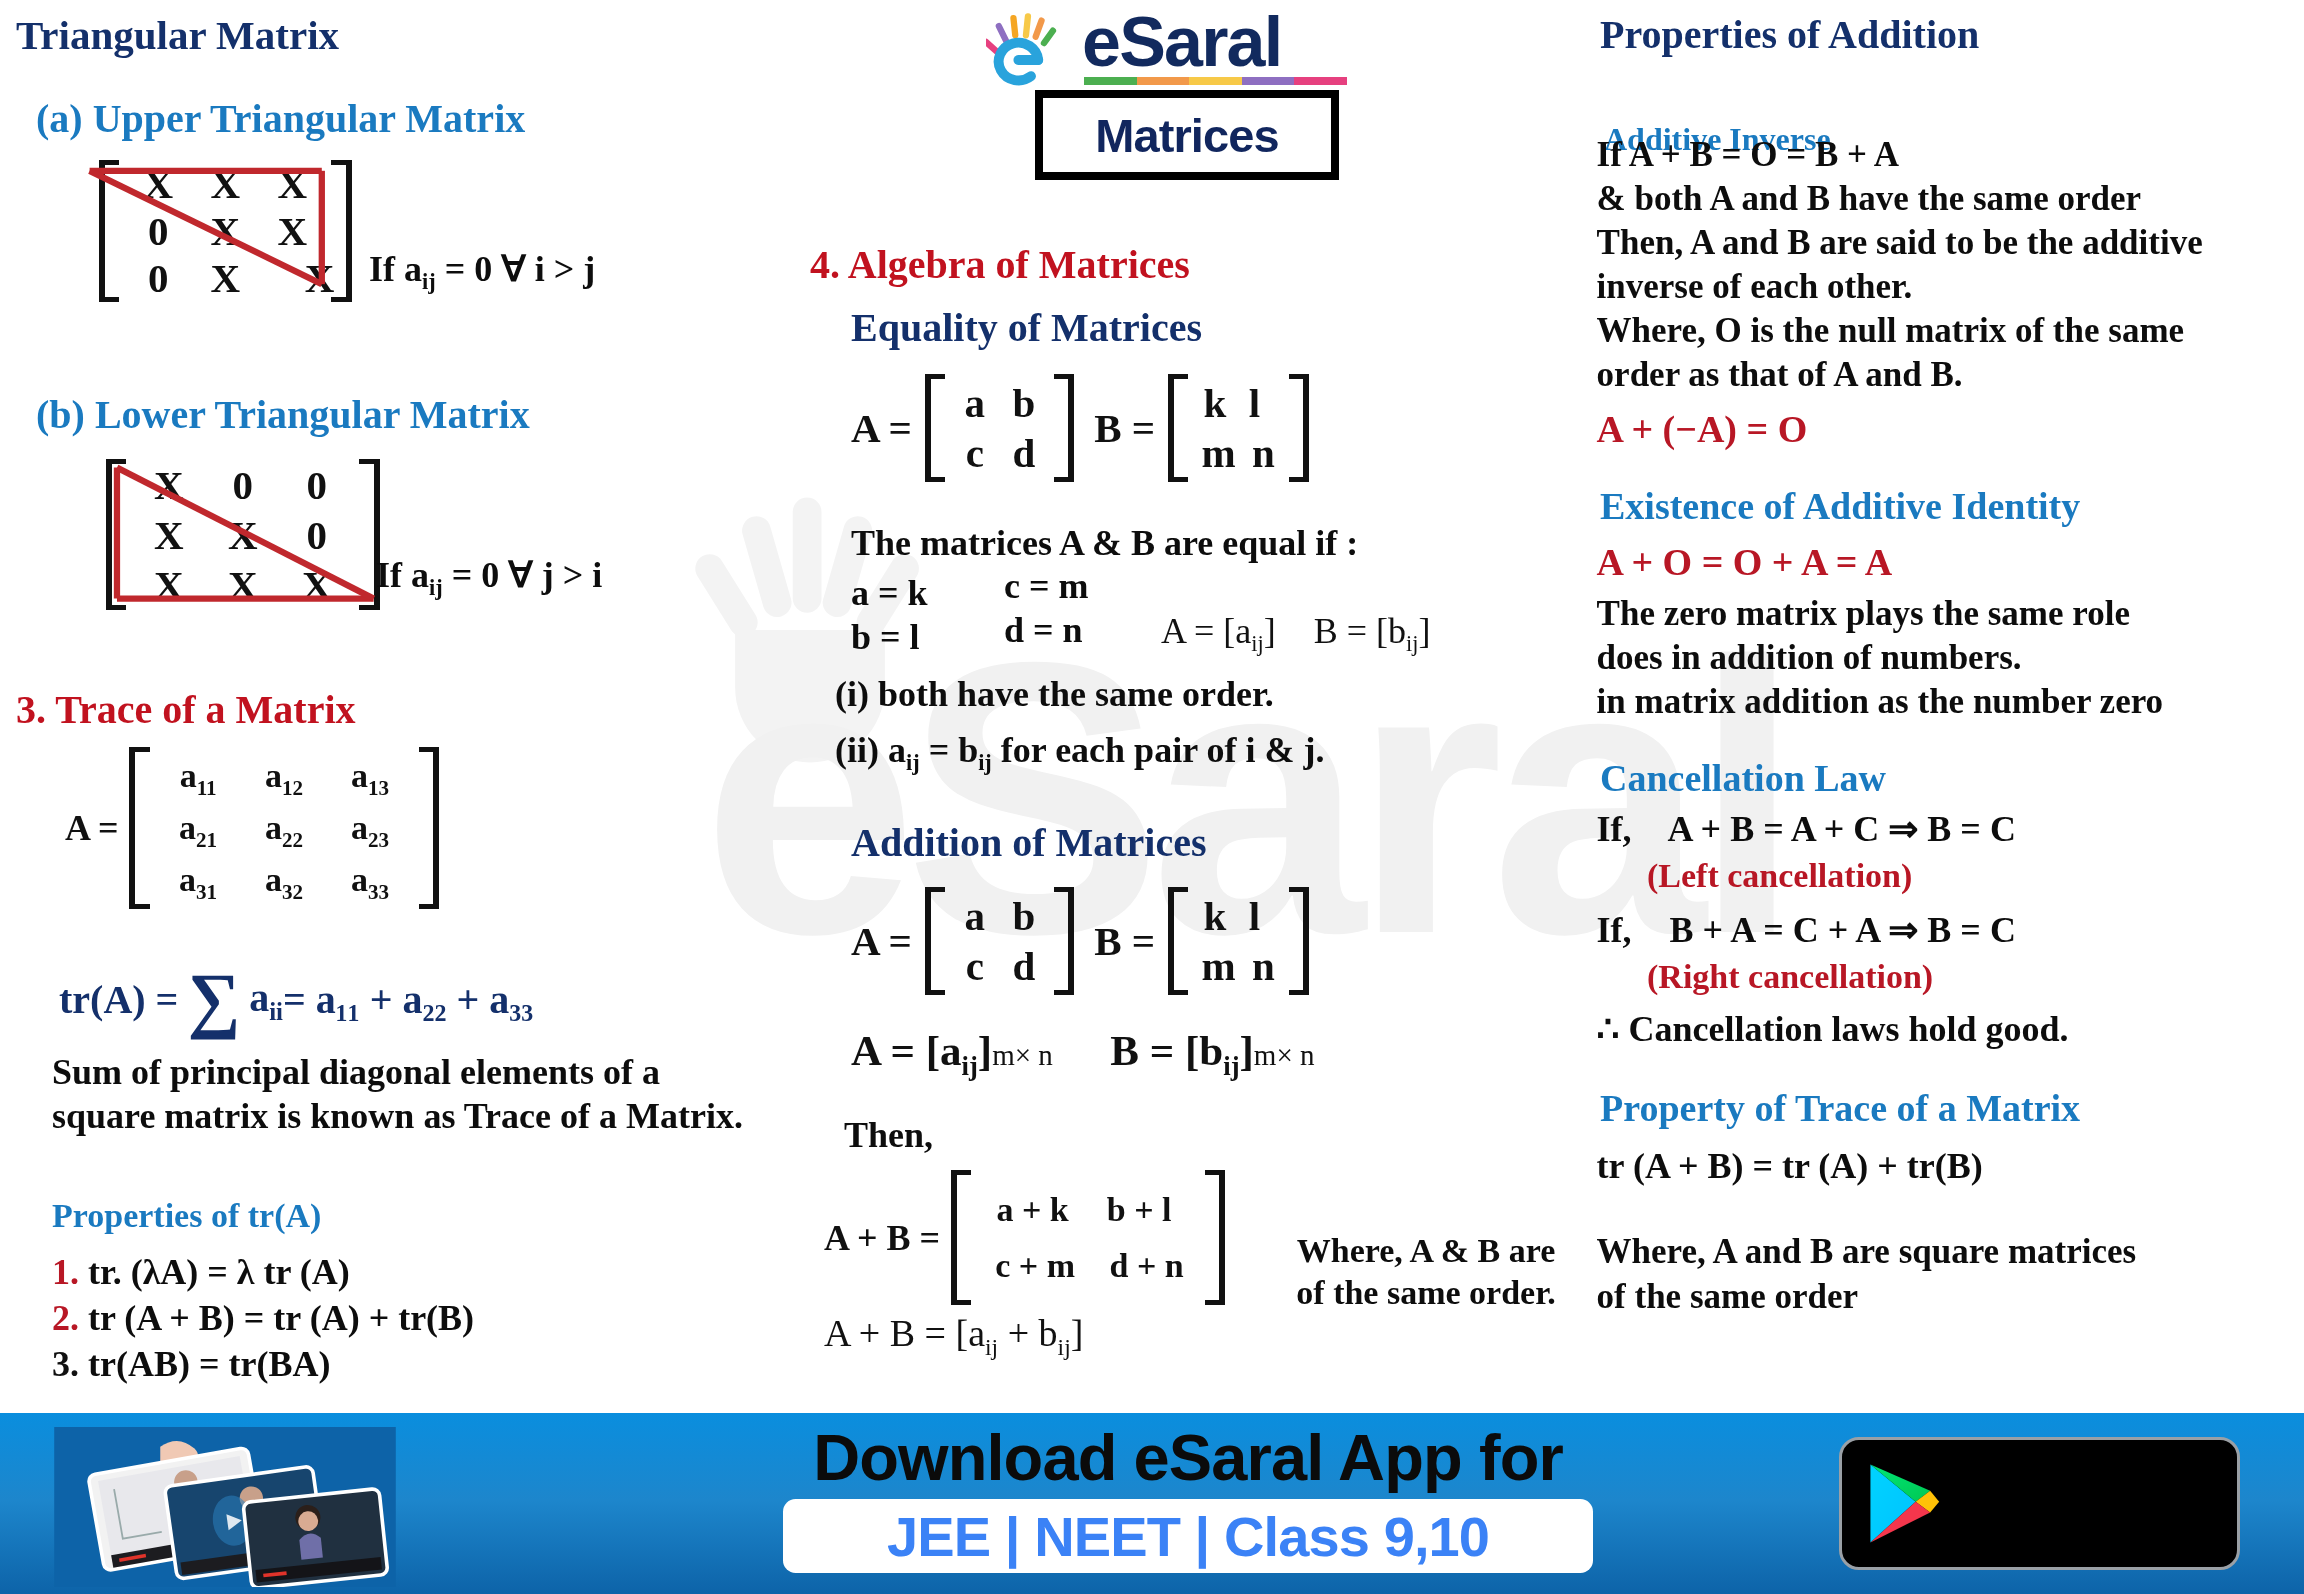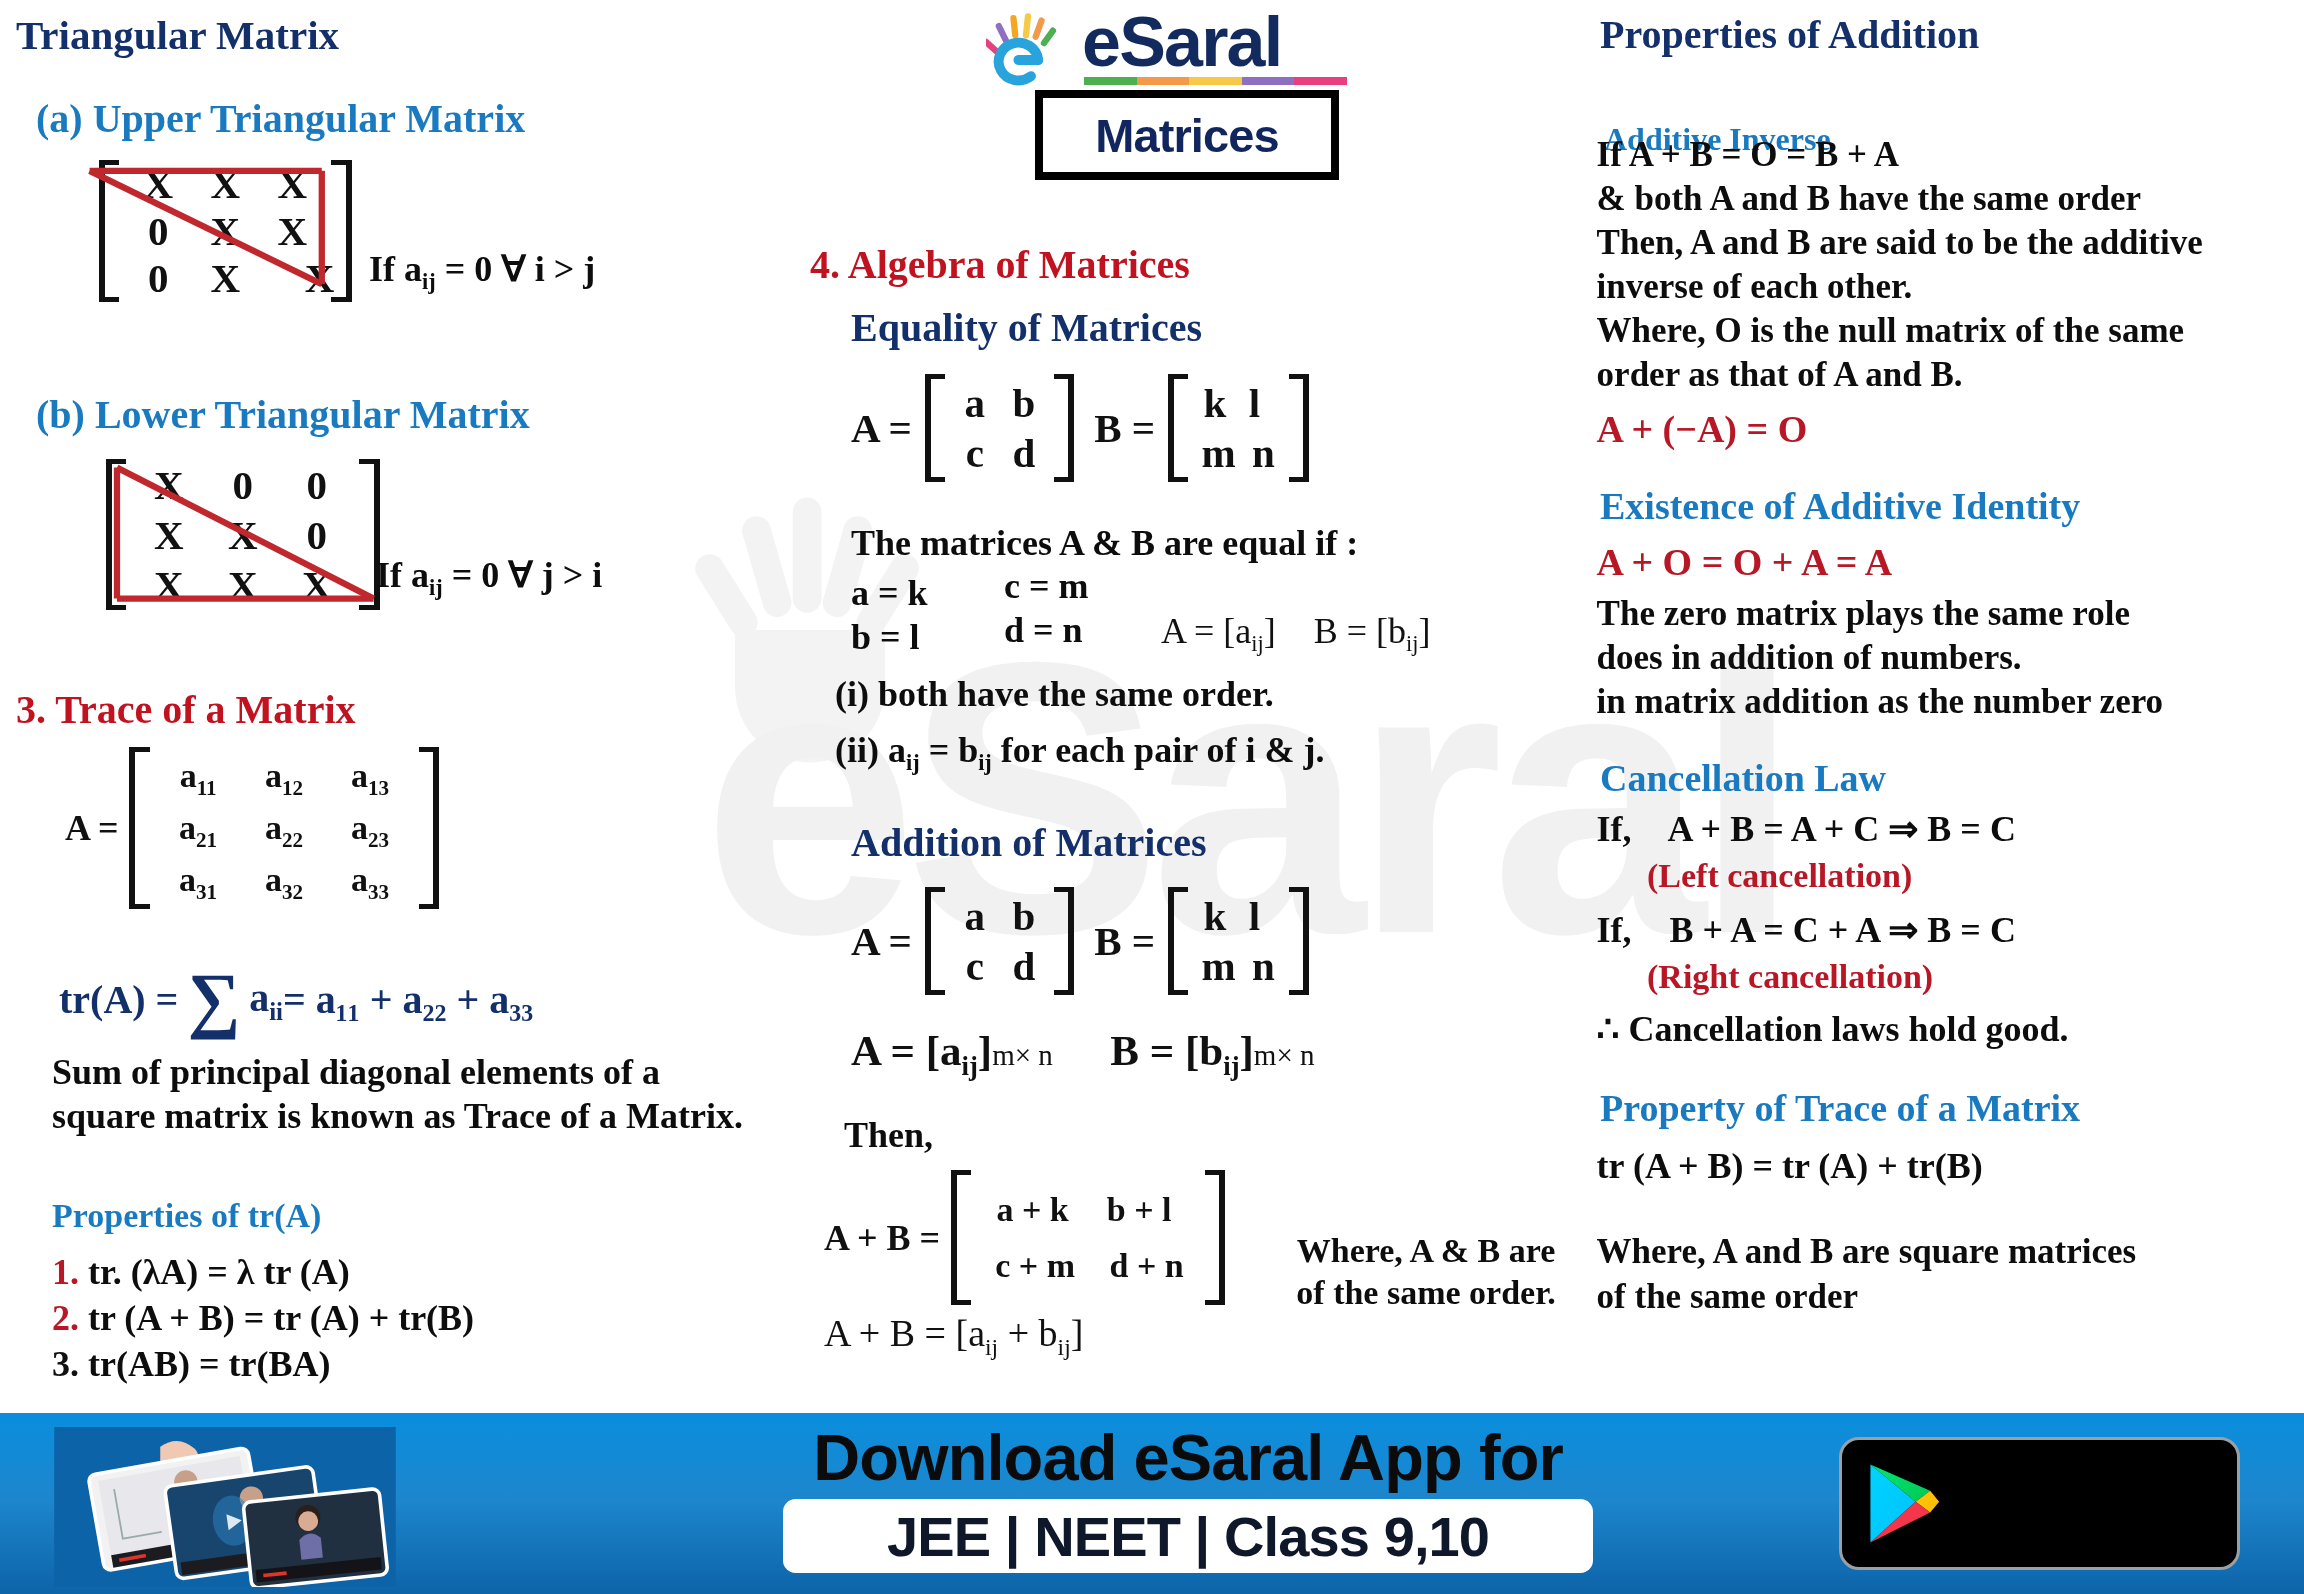--- a/index.html
+++ b/index.html
@@ -81,21 +81,21 @@
   #banner-line1{
     font-family:"Liberation Sans", sans-serif;
     font-size:65px;font-weight:700;color:#0b0b0b;letter-spacing:-0.9px;line-height:1.05;
   }
   #banner-pill{
     margin:7.2px auto 0;width:810px;height:74px;background:#fff;border-radius:12.6px;
     display:flex;align-items:center;justify-content:center;
   }
   #banner-line2{
     font-family:"Liberation Sans", sans-serif;
-    font-size:56px;font-weight:700;color:#0f172a;letter-spacing:-0.9px;
+    font-size:56px;font-weight:700;color:#3b82f6;letter-spacing:-0.9px;
   }
   #gp-badge{
     position:absolute;left:1839px;top:24px;width:401px;height:133px;
     background:#000;border:3.6px solid #9aa0a6;border-radius:20px;
     display:flex;align-items:center;padding-left:23.4px;box-sizing:border-box;
   }
   #gp-text{margin-left:23.4px;font-family:"Liberation Sans", sans-serif;color:#fff;}
   #gp-get{font-size:23.4px;font-weight:700;letter-spacing:2.3px;line-height:1.1;}
   #gp-play{font-size:49px;font-weight:400;letter-spacing:-0.9px;line-height:1.05;}
   #tablet-img{position:absolute;left:54px;top:14.4px;width:342px;height:160px;}

